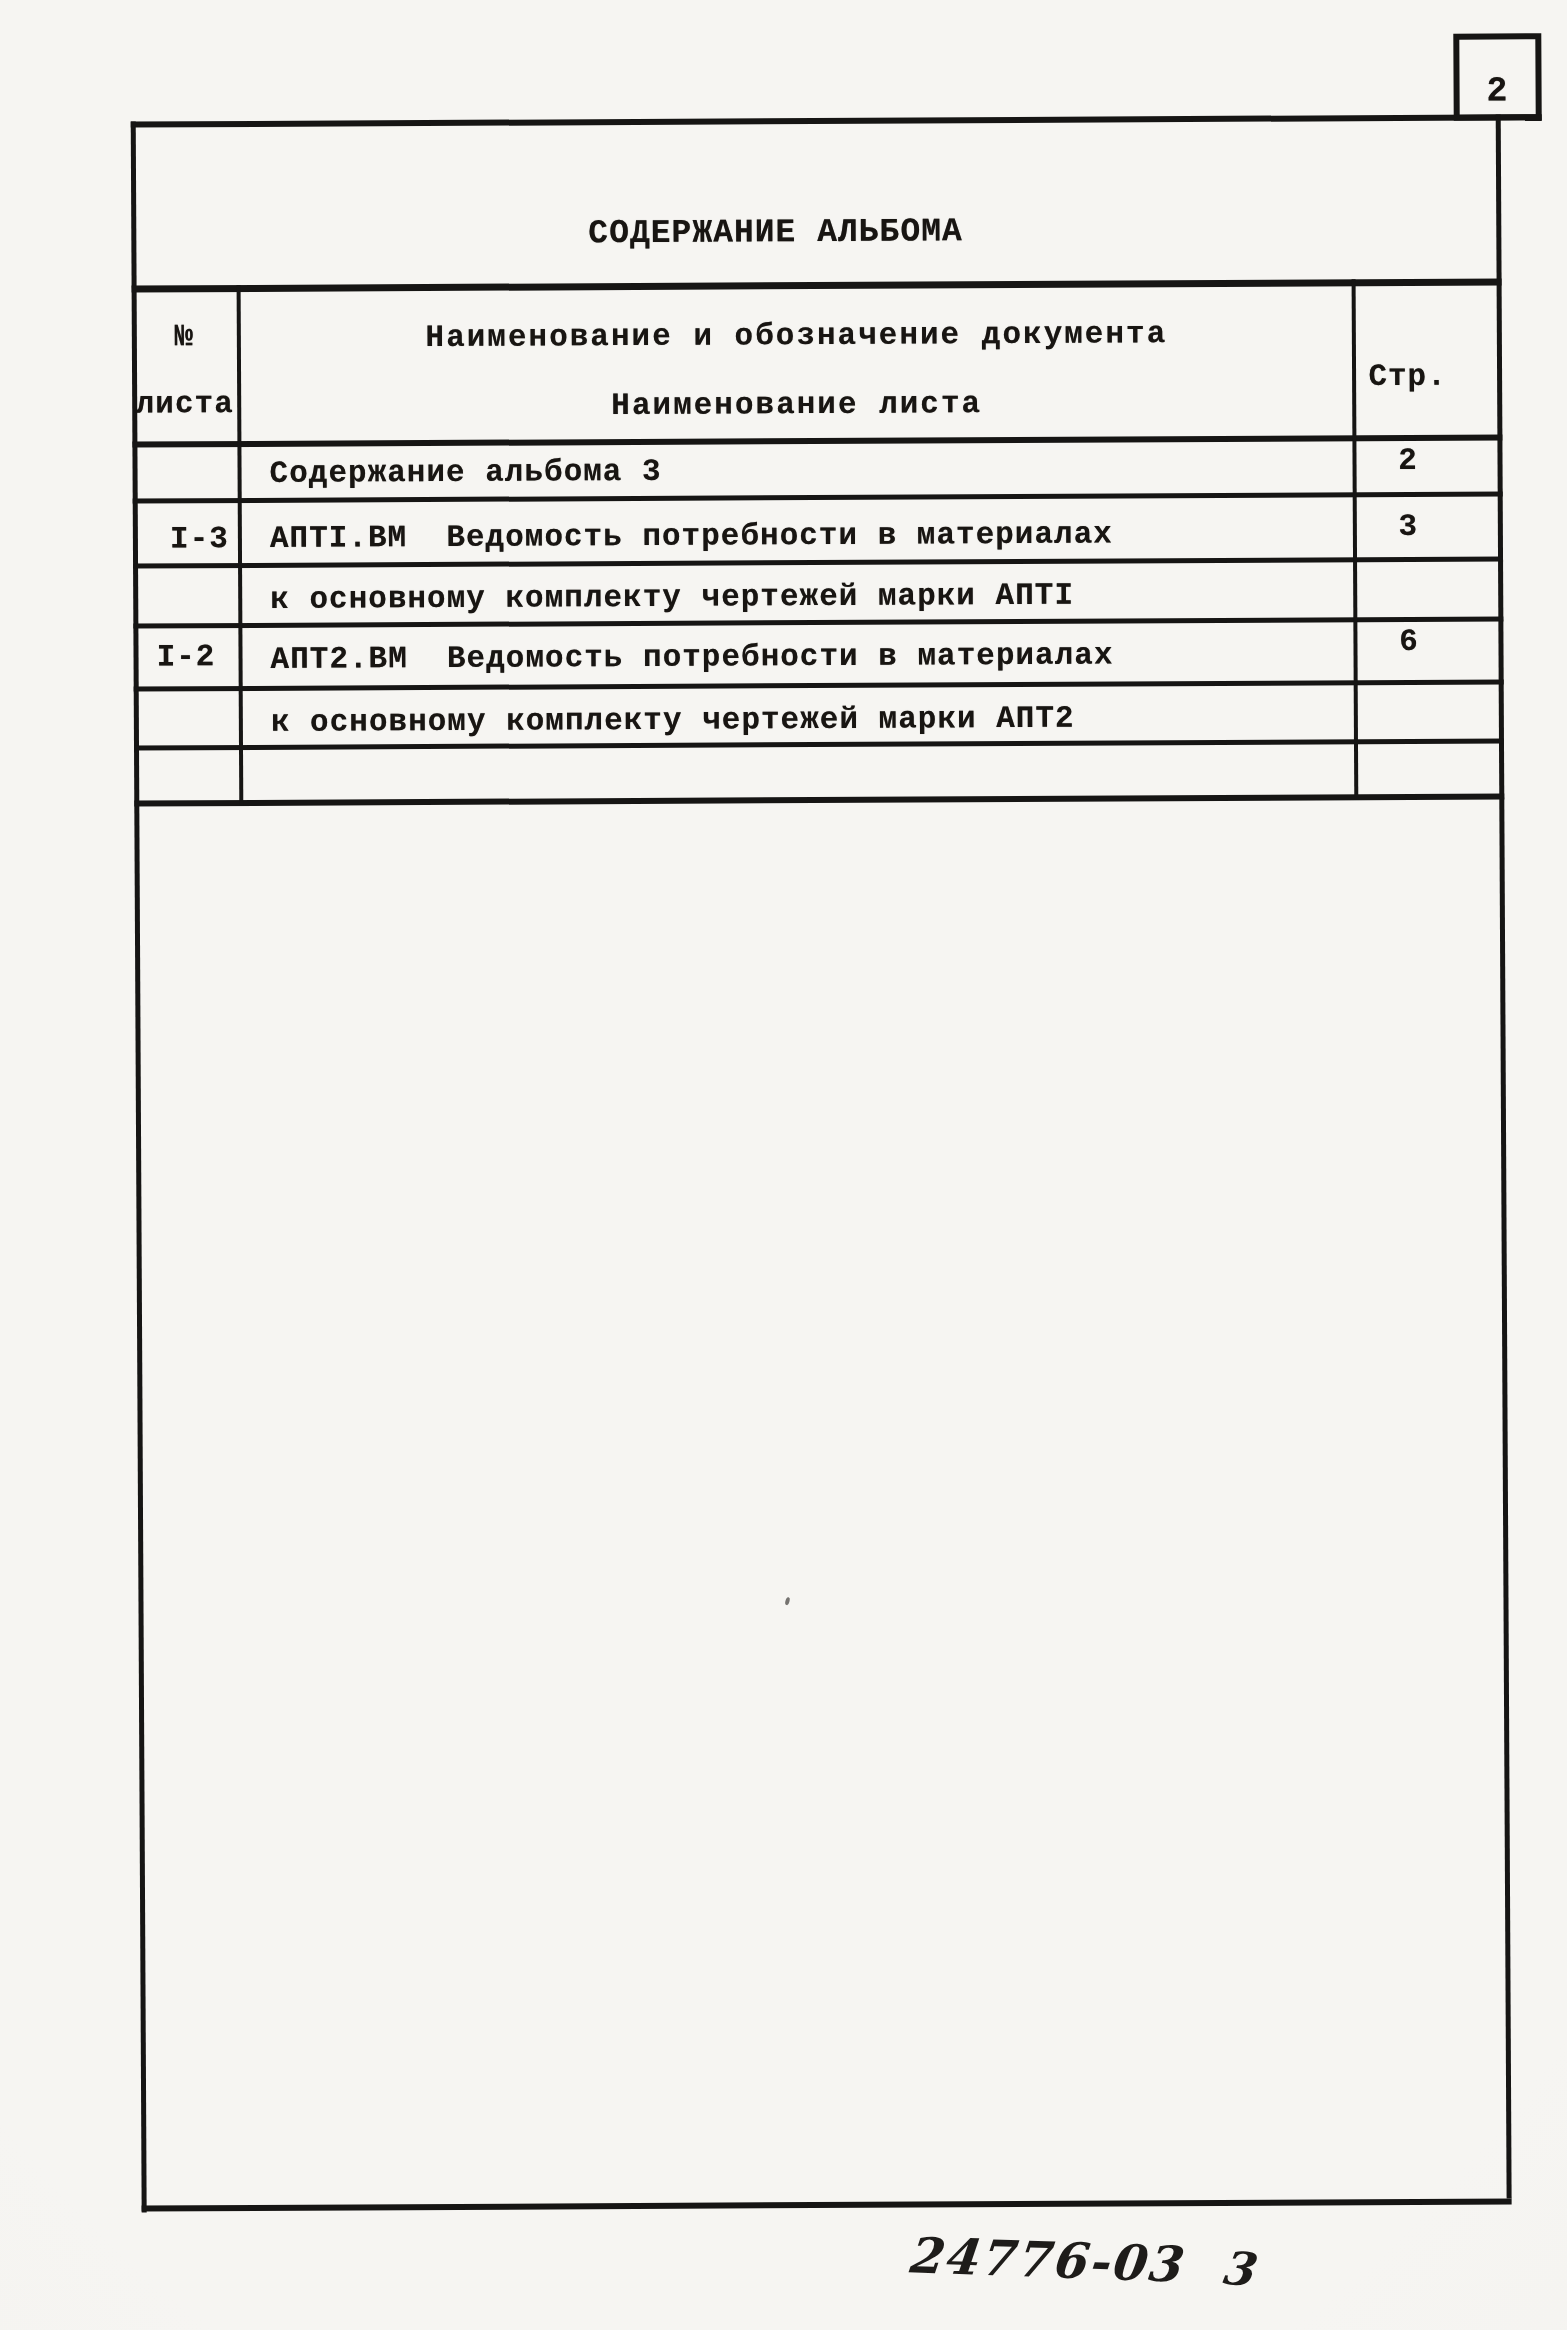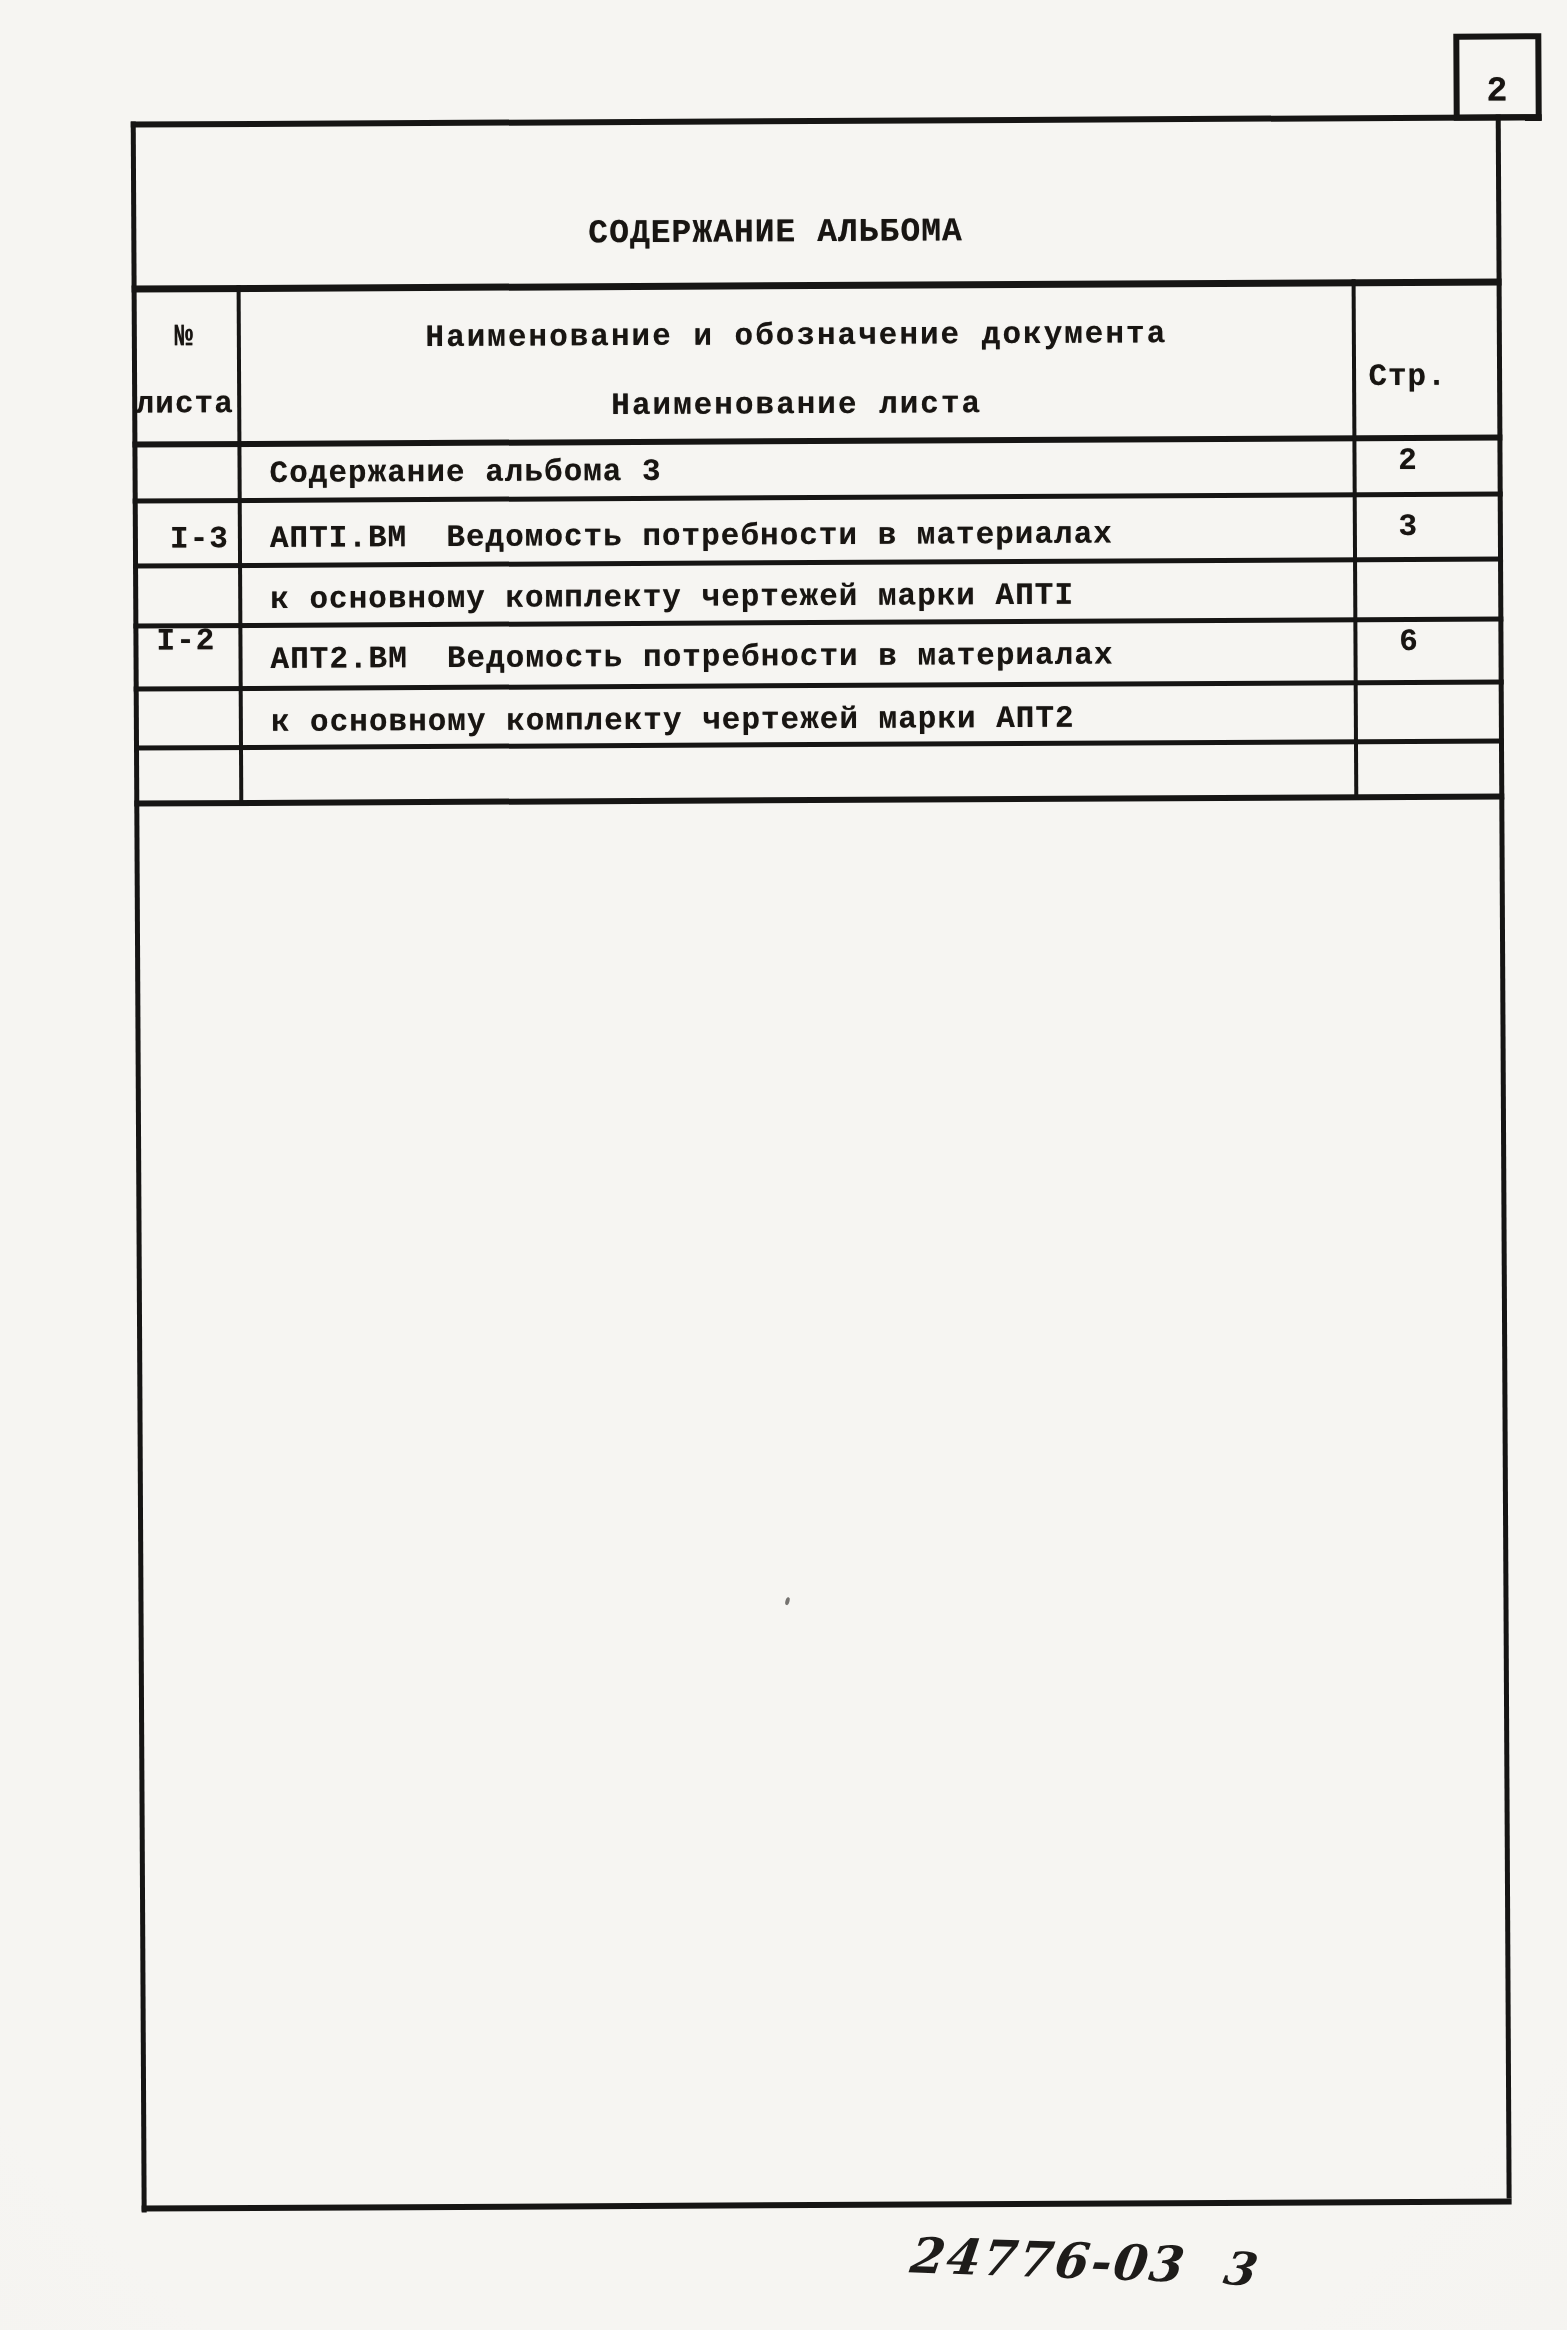--- a/index.html
+++ b/index.html
@@ -95,21 +95,21 @@
     <div class="typed center cell-page" style="top:166px;">2</div>
 
     <div class="typed center cell-sheet" style="top:238px;padding-left:14px;">I-3</div>
     <div class="typed name-left" style="top:238px;">АПТI.ВМ  Ведомость потребности в материалах</div>
     <div class="typed center cell-page" style="top:232px;">3</div>
 
     <div class="typed center cell-sheet" style="top:299px;"></div>
     <div class="typed name-left" style="top:299px;">к основному комплекту чертежей марки АПТI</div>
     <div class="typed center cell-page" style="top:299px;"></div>
 
-    <div class="typed center cell-sheet" style="top:340px;">I-2</div>
+    <div class="typed center cell-sheet" style="top:356px;">I-2</div>
     <div class="typed name-left" style="top:359px;">АПТ2.ВМ  Ведомость потребности в материалах</div>
     <div class="typed center cell-page" style="top:347px;">6</div>
 
     <div class="typed center cell-sheet" style="top:422px;"></div>
     <div class="typed name-left" style="top:422px;">к основному комплекту чертежей марки АПТ2</div>
     <div class="typed center cell-page" style="top:422px;"></div>
 
     <div class="typed center cell-sheet" style="top:478px;"></div>
     <div class="typed name-left" style="top:478px;"></div>
     <div class="typed center cell-page" style="top:478px;"></div>

